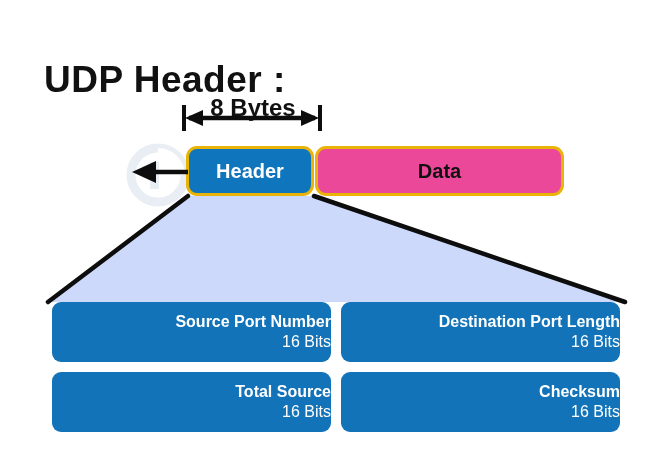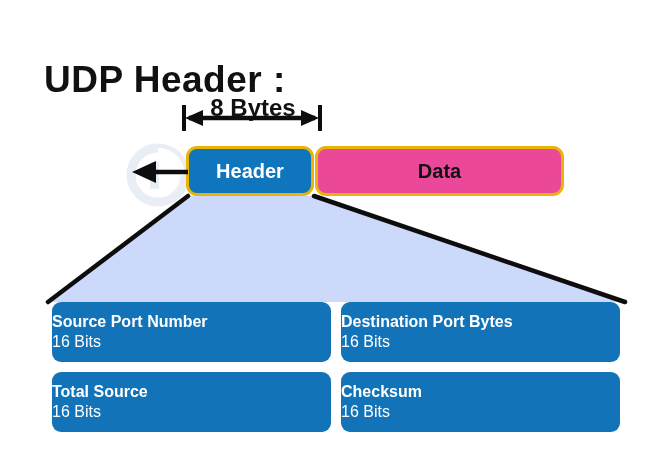--- a/index.html
+++ b/index.html
@@ -111,21 +111,21 @@
     column-gap: 10px;
     row-gap: 10px;
     z-index: 3;
   }
   .field-box {
     background: #1273b8;
     border-radius: 9px;
     color: #ffffff;
     display: flex;
     flex-direction: column;
-    align-items: flex-start;
+    align-items: flex-end;
     justify-content: center;
     line-height: 1.22;
   }
   .field-name {
     font-size: 16px;
     font-weight: bold;
   }
   .field-size {
     font-size: 16px;
     font-weight: normal;
@@ -178,21 +178,21 @@
   </div>
 
   <div id="field-grid">
 
     <div class="field-box">
       <span class="field-name">Source Port Number</span>
       <span class="field-size">16 Bits</span>
     </div>
 
     <div class="field-box">
-      <span class="field-name">Destination Port Bytes</span>
+      <span class="field-name">Destination Port Length</span>
       <span class="field-size">16 Bits</span>
     </div>
 
     <div class="field-box">
       <span class="field-name">Total Source</span>
       <span class="field-size">16 Bits</span>
     </div>
 
     <div class="field-box">
       <span class="field-name">Checksum</span>

